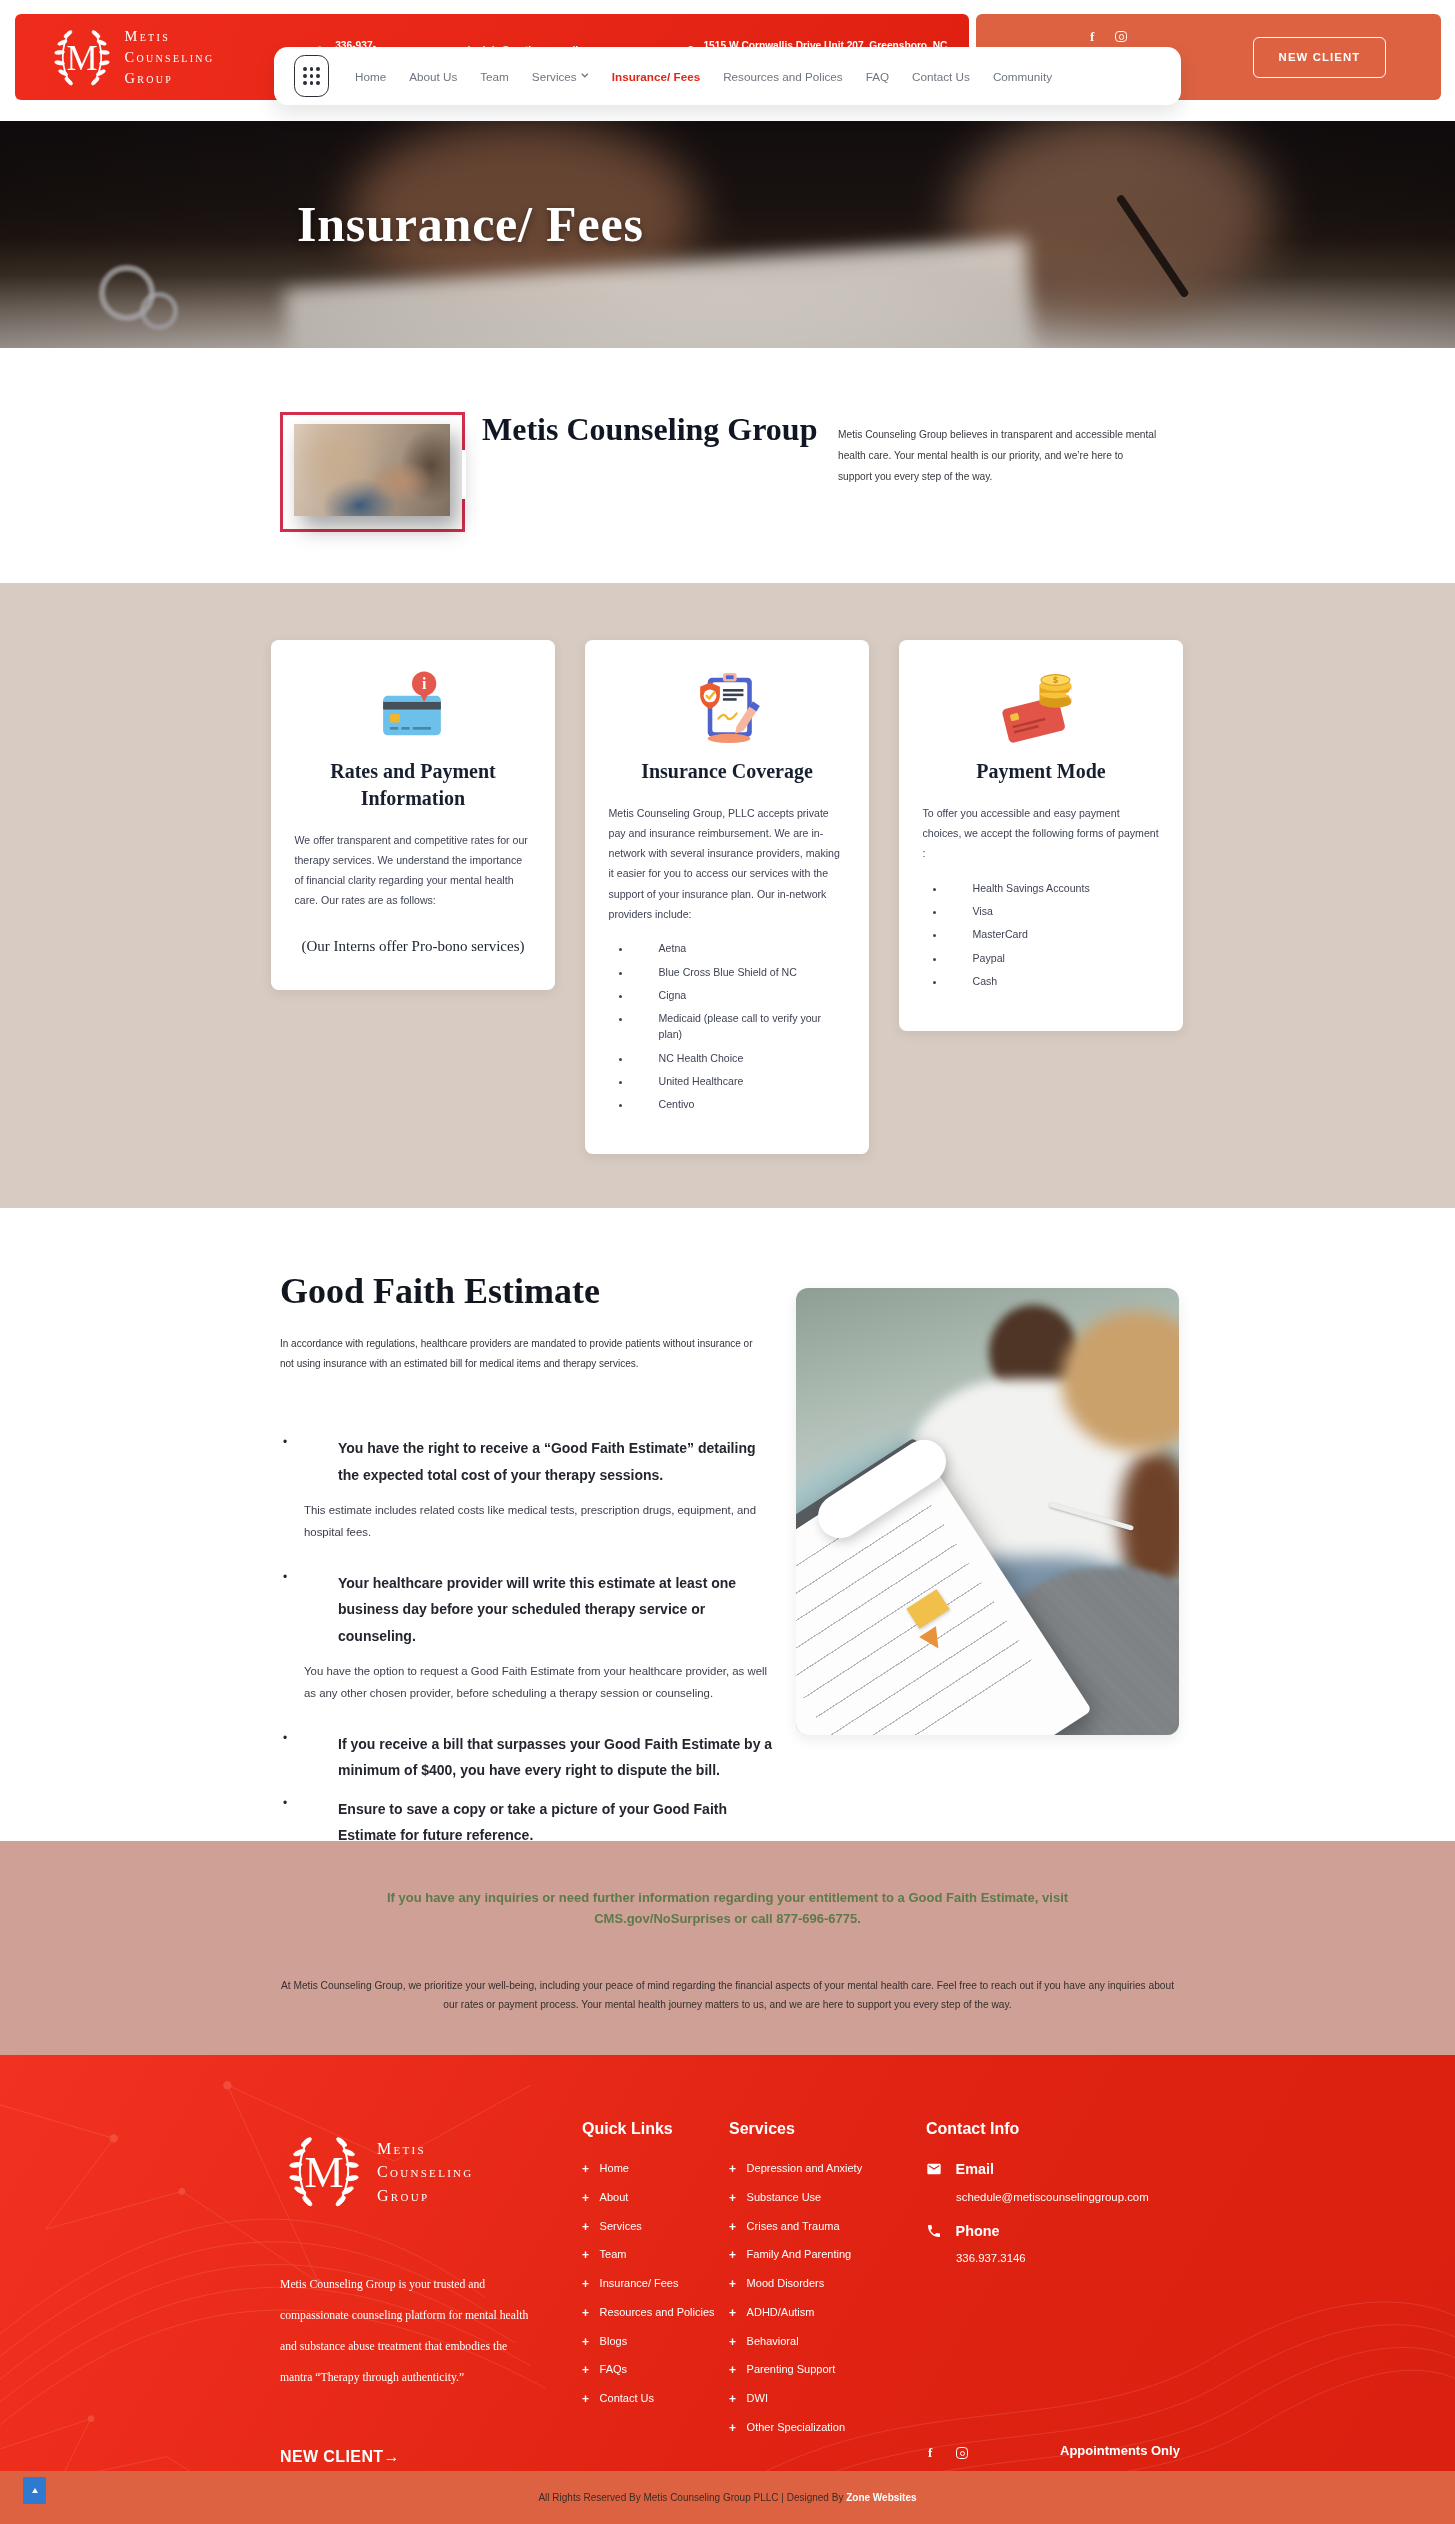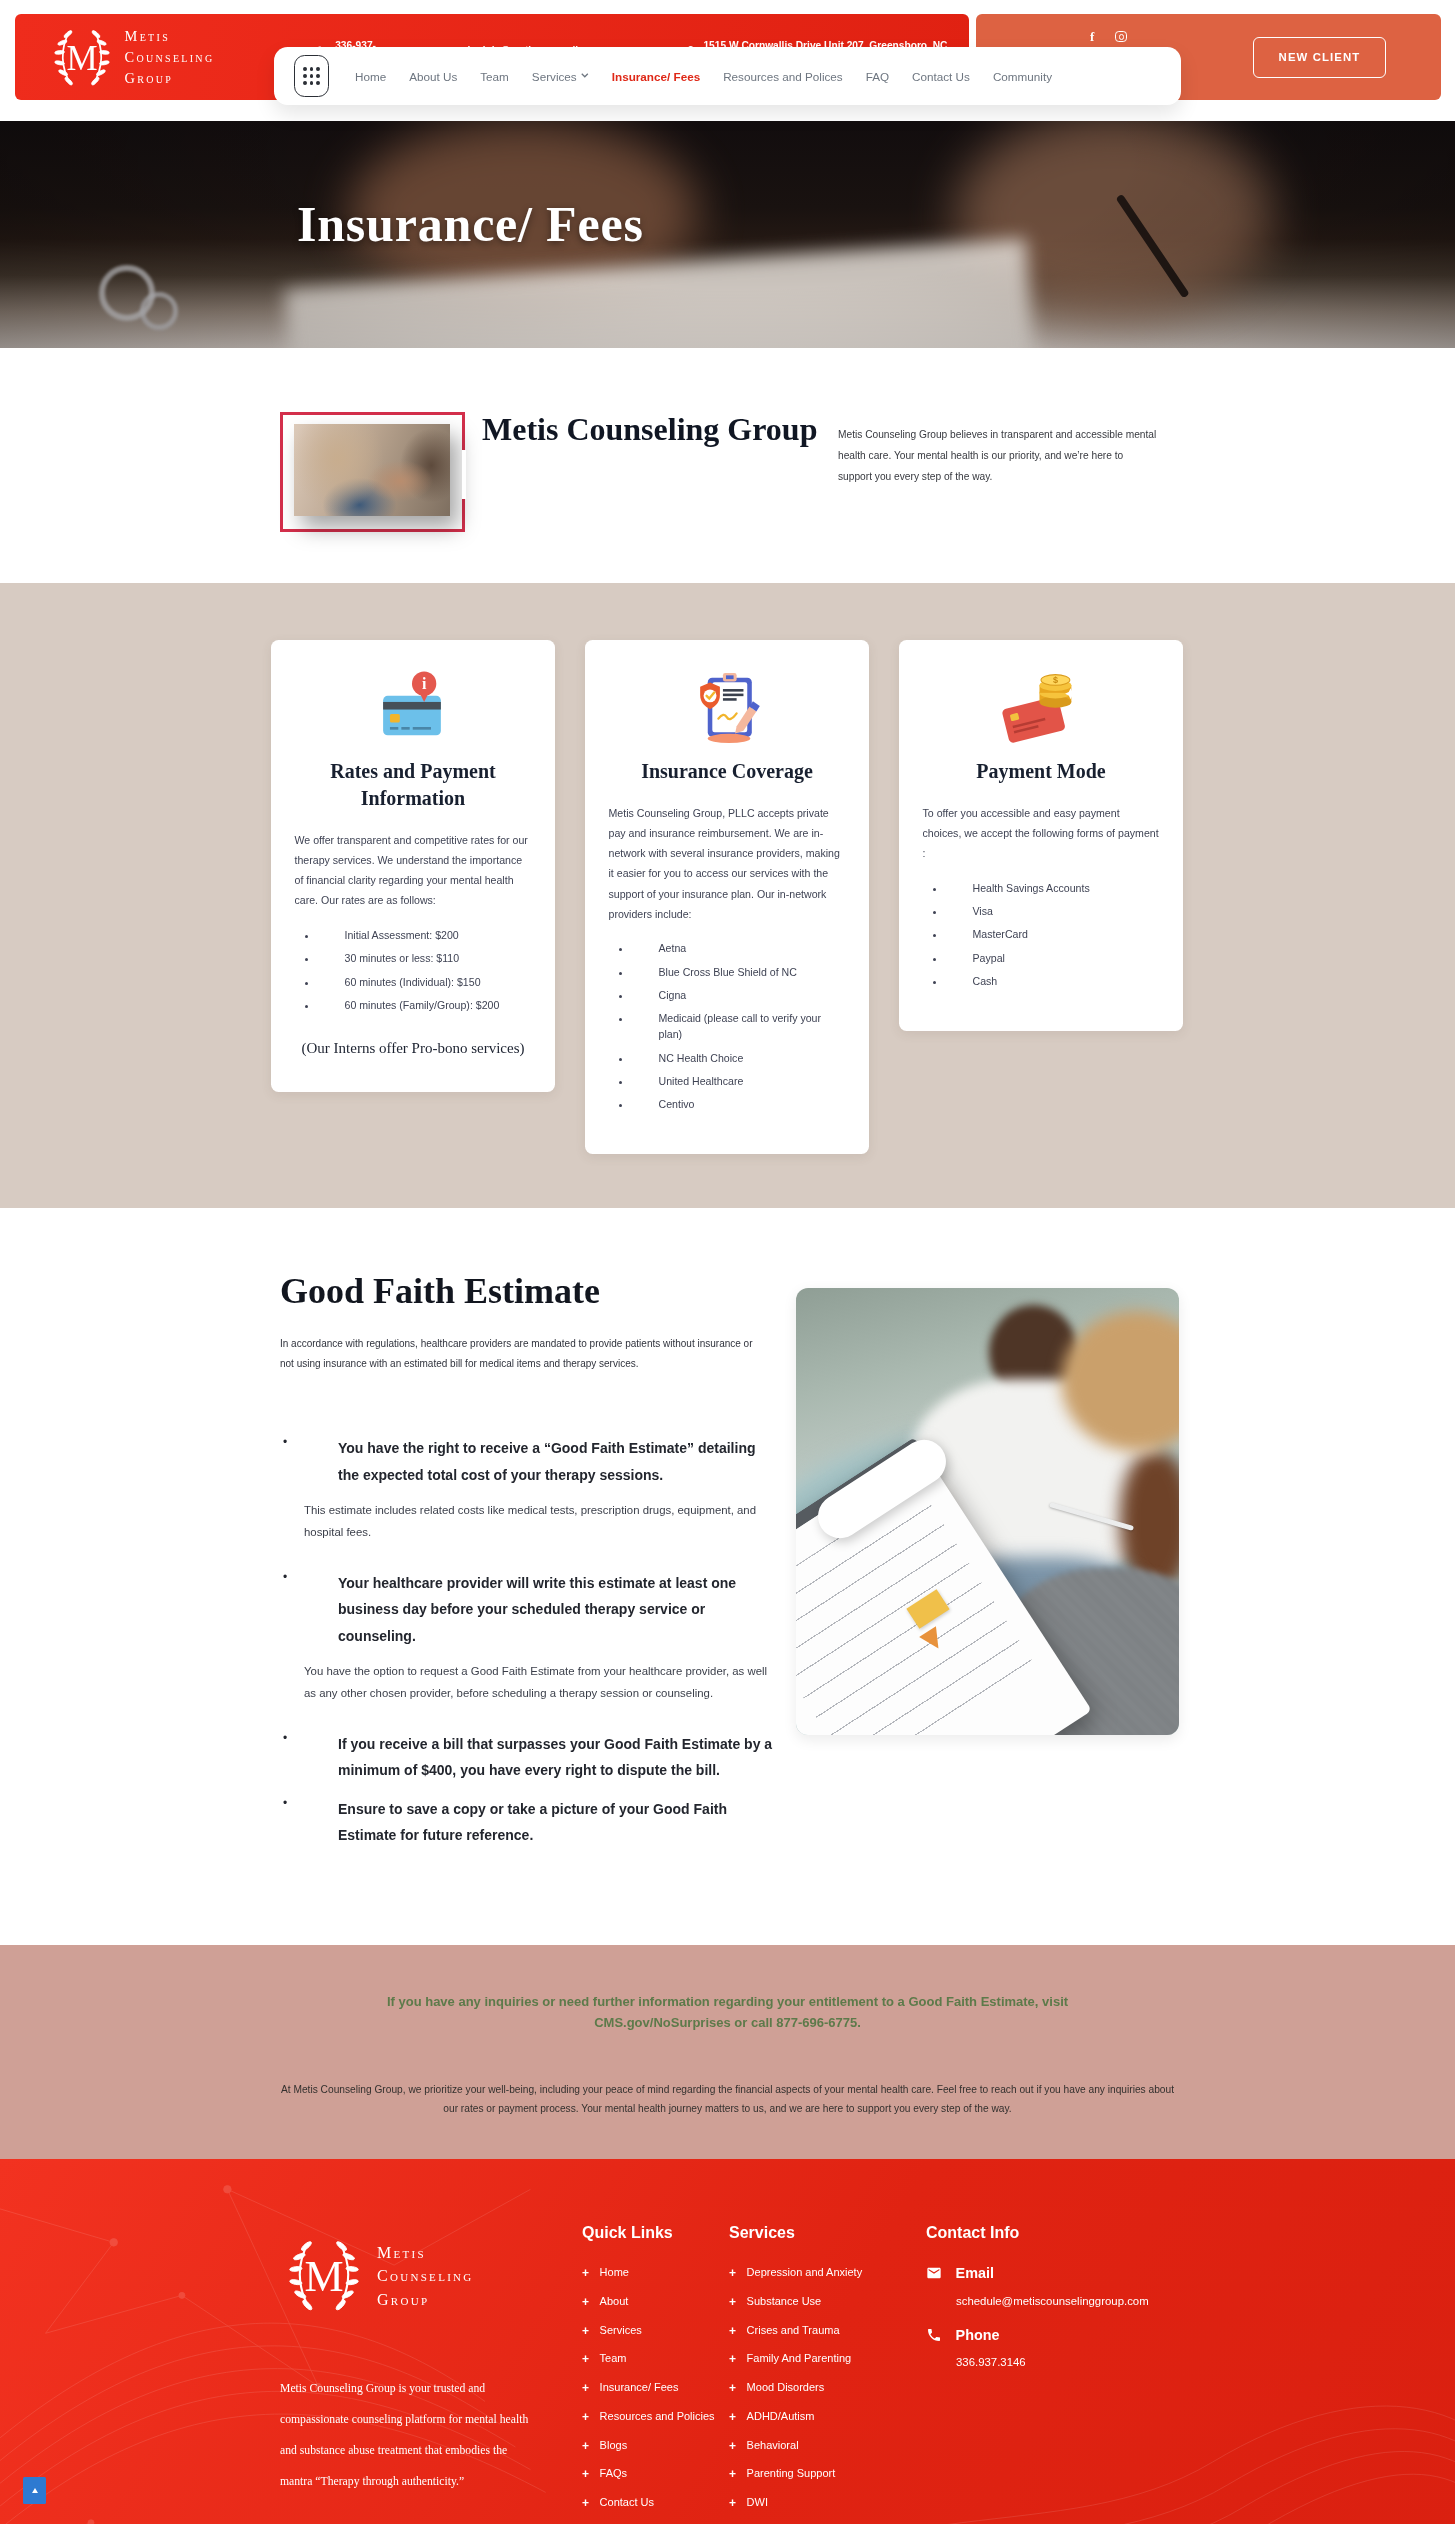--- a/index.html
+++ b/index.html
@@ -60,21 +60,21 @@
   .cards-row { position:absolute; left:271px; top:57px; width:913px; display:flex; gap:30px; align-items:flex-start; }
   .card { width:284px; background:#fff; border-radius:7.6px; box-shadow:0 3px 10.6px rgba(90,70,60,.10); padding:30px 23.5px 35px; }
   .card-icon { text-align:center; height:76px; }
   .card h3 { font-family:"Liberation Serif", serif; font-size:20px; font-weight:bold; color:#182030; text-align:center; line-height:1.35; margin:12px 0 18px; }
   .card .card-body { font-size:10.6px; color:#3f4354; line-height:1.9; }
   .card ul { margin:16.7px 0 0 23px; }
   .card li { font-size:10.6px; color:#3f4354; line-height:1.55; margin-bottom:6.8px;padding-left:27px; }
   .card .card-note { margin-top:27px; font-family:"Liberation Serif", serif; font-size:15px; color:#1c2230; text-align:center; }
 
   
-  .gfe { position:relative; height:737px; background:#fff; }
+  .gfe { position:relative; height:633px; background:#fff; }
   .gfe h2 { position:absolute; left:280px; top:62px; font-family:"Liberation Serif", serif; font-size:36px; font-weight:600; color:#12161f; }
   .gfe-intro { position:absolute; left:280px; top:126px; width:485px; font-size:10px; color:#30333d; line-height:1.95; }
   .gfe-list { position:absolute; left:280px; top:227px; width:500px; list-style:none; }
   .gfe-item { position:relative; padding-left:24px; margin-bottom:12px; }
   .gfe-item::before { content:"\2022"; position:absolute; left:3px; top:0; color:#23262e; font-size:12px; }
   .gfe-bold { font-size:14px; font-weight:bold; color:#23262e; line-height:1.9;margin-left:34px; }
   .gfe-sub { font-size:11.4px; color:#3a3e49; line-height:1.9; margin:12px 0 26px; }
   .gfe-photo { position:absolute; left:796px; top:80px; width:383px; height:447px; border-radius:12px; overflow:hidden;
     background:linear-gradient(165deg,#8f9e95 0%,#a9b8af 20%,#bcc8c2 35%,#b3c9ca 60%,#d6dcd9 100%); box-shadow:0 4.5px 13.6px rgba(0,0,0,.08); }
   .gfe-photo .b { position:absolute; }
@@ -324,30 +324,20 @@
                 <circle cx="66" cy="18" r="16" fill="#e4584e"></circle>
                 <path d="M60 30 L66 42 L72 30 Z" fill="#e4584e"></path>
                 <text x="66" y="25" text-anchor="middle" font-family="Liberation Serif, serif" font-weight="bold" font-size="21" fill="#fff">i</text>
               </svg>
             </span>
             
             
           </div>
           <h3>Rates and Payment Information</h3>
           <p class="card-body">We offer transparent and competitive rates for our therapy services. We understand the importance of financial clarity regarding your mental health care. Our rates are as follows:</p>
-          <ul>
-
-              <li>Initial Assessment: $200</li>
-
-              <li>30 minutes or less: $110</li>
-
-              <li>60 minutes (Individual): $150</li>
-
-              <li>60 minutes (Family/Group): $200</li>
-            </ul>
           <p class="card-note">(Our Interns offer Pro-bono services)</p>
         </article>
 
         <article class="card">
           <div class="card-icon">
             
             <span>
               <svg width="79" height="73" viewBox="0 0 104 96">
                 <rect x="26" y="10" width="58" height="78" rx="6" fill="#4f63cc"></rect>
                 <rect x="32" y="16" width="46" height="66" rx="3" fill="#ffffff"></rect>

